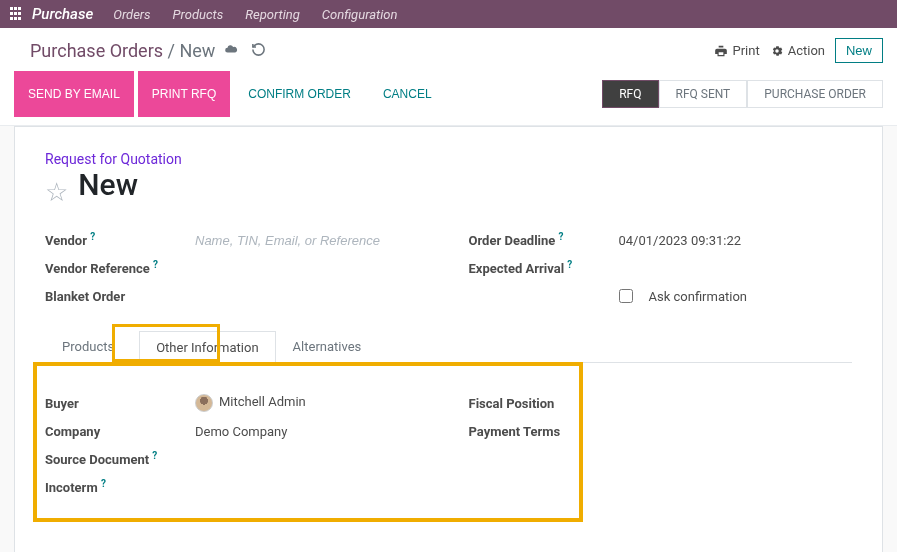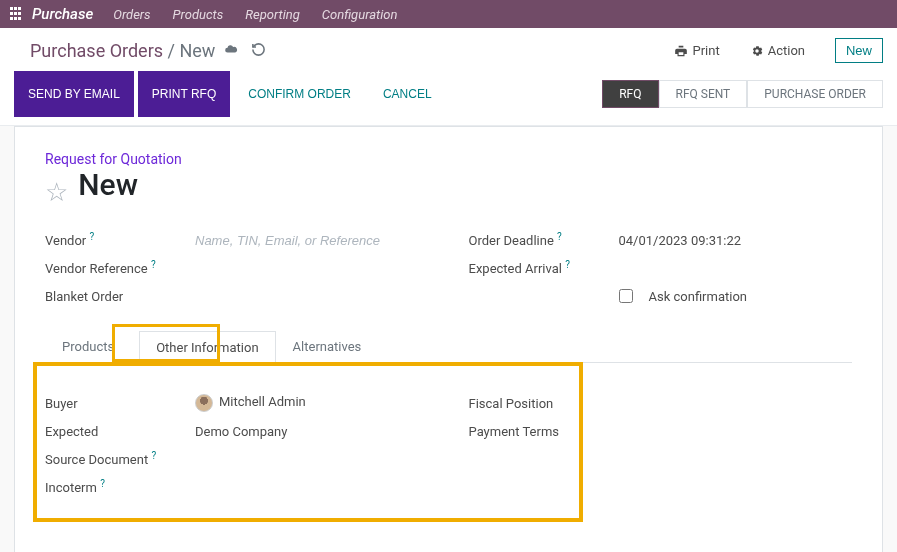--- a/index.html
+++ b/index.html
@@ -7,44 +7,44 @@
   
   .topnav { background: #714b67; color: #fff; height: 28px; display: flex; align-items: center; padding: 0 10px; font-style: italic; }
   .apps-icon { display: inline-flex; gap: 1px; flex-wrap: wrap; width: 14px; height: 14px; margin-right: 8px; }
   .apps-icon span { width: 3px; height: 3px; background: #fff; }
   .brand { font-size: 15px; font-weight: 500; margin-right: 20px; }
   .topnav a { color: #e5d9e1; text-decoration: none; margin-right: 22px; font-size: 13px; cursor:pointer; }
   
   .header { background: #fff; padding: 10px 14px 0 30px; display: flex; align-items: center; justify-content: space-between; }
   .breadcrumb { font-size: 18px; color: #714b67; }
   .breadcrumb .sep, .breadcrumb .current { color: #6c757d; }
-  .header-actions { display: flex; align-items: center; gap: 30px; }
+  .header-actions { display: flex; align-items: center; gap: 10px; }
   .icon-btn { cursor: pointer; display:inline-flex; align-items:center; gap:4px; color:#4c4c4c; }
   .topacts { display:flex; align-items:center; gap:12px; margin-left:8px;}
   .cloud, .undo { color:#6c757d; font-size:14px; cursor:pointer; }
   .btn-outline { border: 1px solid #017e84; color: #017e84; padding: 4px 10px; background: #fff; cursor: pointer; font-size:13px; }
   
   .toolbar { background: #fff; padding: 8px 14px; display: flex; align-items: center; justify-content: space-between; border-bottom:1px solid #e9ecef; }
   .tb-left { display: flex; align-items: center; gap: 4px; }
-  .btn-primary { background: #4c1d95; color: #fff; border: none; padding: 16px 14px; font-size: 12px; font-weight: 500; cursor: pointer; }
+  .btn-primary { background: #ec4899; color: #fff; border: none; padding: 16px 14px; font-size: 12px; font-weight: 500; cursor: pointer; }
   .btn-link { background: none; border: none; color: #017e84; padding: 6px 14px; font-size: 12px; font-weight: 500; cursor: pointer; }
   .statusbar { display: flex; }
   .status-step { padding: 6px 16px; font-size: 12px; color: #6c757d; background:#fff; border:1px solid #dee2e6; position:relative; }
   .status-step.active { background: #404040; color: #fff; border-color:#714b67; }
   
   .sheet { background: #fff; margin: 0 14px 14px 14px; border: 1px solid #dee2e6; padding: 24px 30px; min-height:420px; }
   .sheet-title-row { display:flex; align-items:center; gap:10px; margin-bottom:4px;}
   .subtitle { font-size:14px; color:#6d28d9; }
   .star { font-size:26px; color:#adb5bd; cursor:pointer; }
   h1.title { font-size: 30px; font-weight: 500; color: #212529; margin-bottom: 14px; }
   
   .form-grid { display: flex; gap: 40px; margin-top:10px; }
   .col { flex: 1; }
   .form-row { display: flex; align-items: center; min-height: 28px; }
-  .form-label { width: 150px; color: #4c4c4c; font-size:13px; }
+  .form-label { width: 150px; color: #4c4c4c; font-size:13px;font-weight:bold; }
   .form-val { flex: 1; font-size:13px; color:#4c4c4c; }
   .help { color: #017e84; font-size: 10px; vertical-align: super; cursor:pointer; }
   input.inline { border:none; font-size:13px; width:100%; outline:none; }
   input.inline::placeholder { color:#adb5bd; font-style:italic; }
   .checkbox-row { display:flex; align-items:center; gap:16px; }
   .checkbox-row input { width:14px; height:14px; }
   
   .tabs { display: flex; margin-top: 20px; border-bottom: 1px solid #dee2e6; }
   .tab { padding: 8px 16px; cursor: pointer; color: #6c757d; border:1px solid transparent; border-bottom:none; font-size:13px; }
   .tab.active { color: #4c4c4c; border-color:#dee2e6; background:#fff; position:relative; top:1px;margin-left:8px; }
@@ -181,21 +181,21 @@
     <div class="highlight-tab" style="left:67px; top:-6px; width:108px; height:38px;"></div>
 
     <div class="tab-content" id="pane-other">
       <div class="form-grid">
         <div class="col">
           <div class="form-row">
             <div class="form-label">Buyer</div>
             <div class="form-val"><span class="avatar"></span><span>Mitchell Admin</span></div>
           </div>
           <div class="form-row">
-            <div class="form-label">Expected</div>
+            <div class="form-label">Company</div>
             <div class="form-val">Demo Company</div>
           </div>
           <div class="form-row">
             <div class="form-label"><span>Source Document</span> <span class="help">?</span></div>
             <div class="form-val"><input class="inline" style=""></div>
           </div>
           <div class="form-row">
             <div class="form-label"><span>Incoterm</span> <span class="help">?</span></div>
             <div class="form-val"><input class="inline" style=""></div>
           </div>

